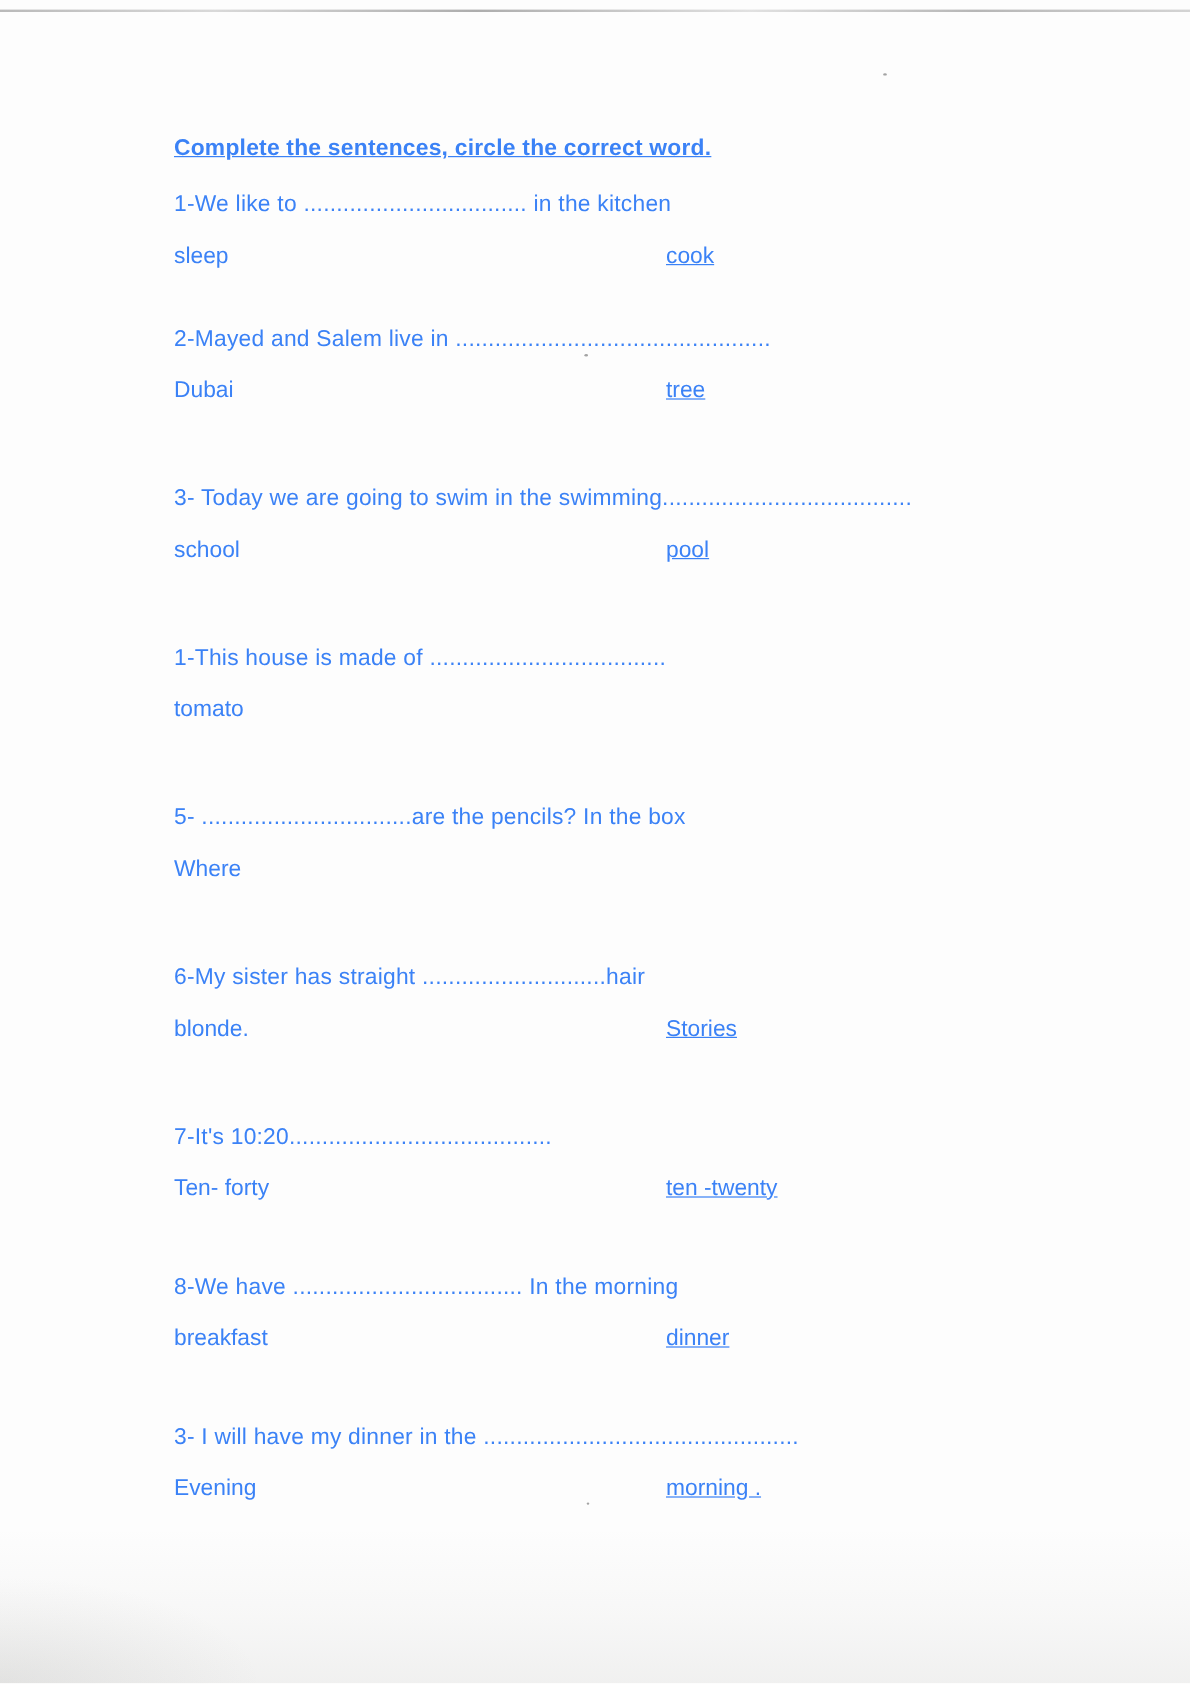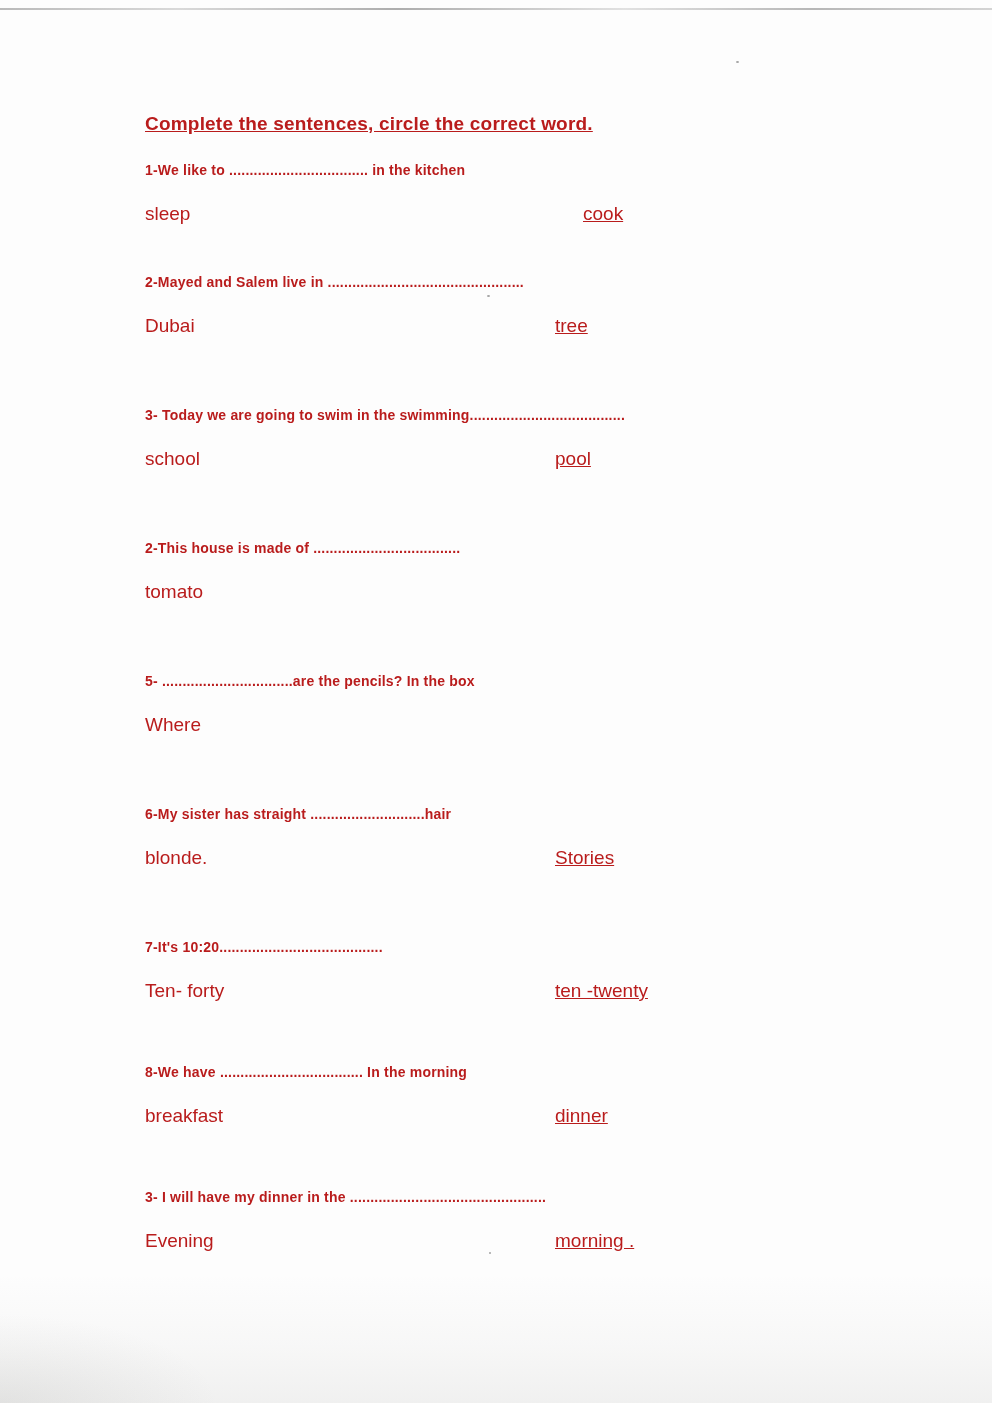--- a/index.html
+++ b/index.html
@@ -7,21 +7,21 @@
     padding: 0;
     background: #ffffff;
   }
   .page {
     position: relative;
     width: 992px;
     height: 1403px;
     background: #fdfdfd;
     overflow: hidden;
     font-family: "Liberation Sans", sans-serif;
-    color: #b91c1c;
+    color: #3b82f6;
   }
   
   .scan-top-line {
     position: absolute;
     top: 8px;
     left: 0;
     width: 100%;
     height: 2px;
     background: linear-gradient(to right,
       rgba(130,130,130,0.55) 0%,
@@ -70,42 +70,42 @@
   }
   .title {
     font-size: 19px;
     font-weight: bold;
     text-decoration: underline;
     line-height: 27px;
     margin: 0 0 20px 0;
     letter-spacing: 0.2px;
   }
   .qblock .qtext {
-    font-size: 14px;
-    font-weight: bold;
+    font-size: 19px;
+    font-weight: normal;
     line-height: 27px;
     margin: 0 0 16px 0;
     letter-spacing: 0.2px;
     white-space: nowrap;
   }
   .opts {
     display: flex;
     font-size: 19px;
     line-height: 27px;
     margin: 0 0 63px 0;
   }
   .opts .opt-left {
     width: 410px;
     flex: 0 0 410px;
   }
   .opts .opt-right {
     flex: 1;
     text-decoration: underline;
   }
-  .opts.gap-s { margin-bottom: 42px; gap: 28px; }
+  .opts.gap-s { margin-bottom: 42px; }
   .opts.gap-m { margin-bottom: 55px; align-items: center; }
   .opts.gap-0 { margin-bottom: 0; justify-content: space-between; }
 </style>
 </head>
 <body>
 
 <div class="page">
 
   <div class="scan-top-line"></div>
   <div class="speck speck-a"></div>
@@ -134,21 +134,21 @@
 
     <div class="qblock">
       <div class="qtext">3- Today we are going to swim in the swimming......................................</div>
       <div class="opts">
         <span class="opt-left">school</span>
         <span class="opt-right">pool</span>
       </div>
     </div>
 
     <div class="qblock">
-      <div class="qtext">2-This house is made of ....................................</div>
+      <div class="qtext">1-This house is made of ....................................</div>
       <div class="opts">
         <span class="opt-left">tomato</span>
       </div>
     </div>
 
     <div class="qblock">
       <div class="qtext">5- ................................are the pencils? In the box</div>
       <div class="opts">
         <span class="opt-left">Where</span>
       </div>

